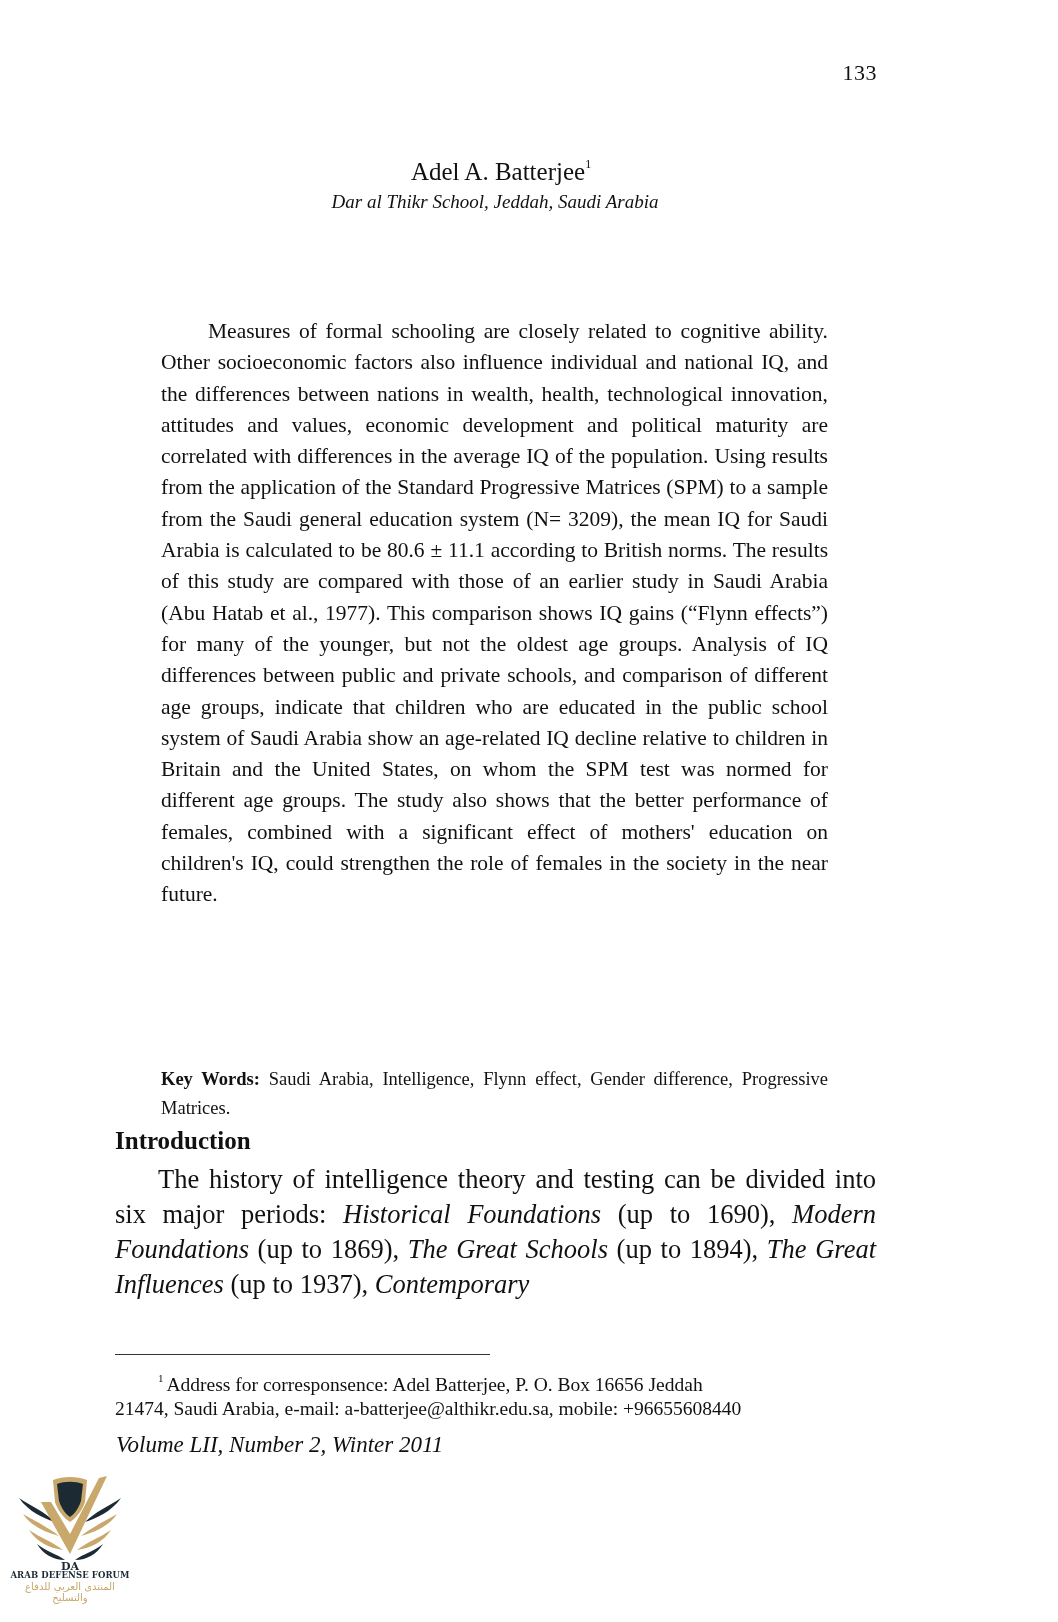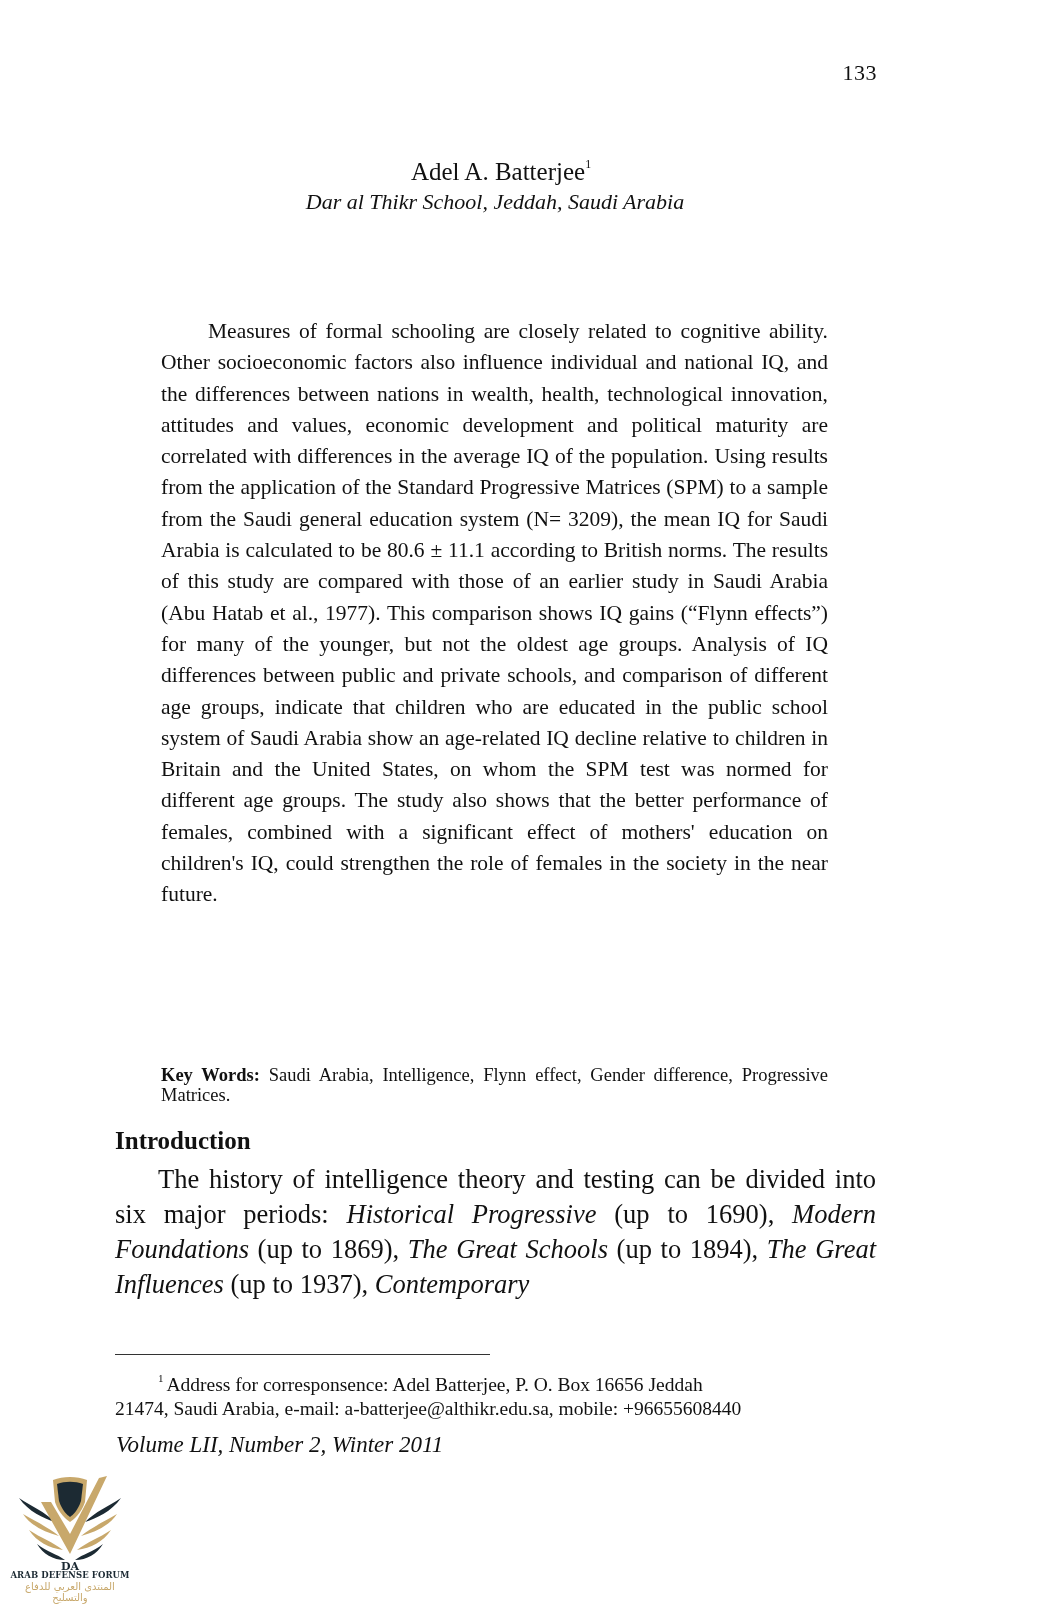--- a/index.html
+++ b/index.html
@@ -13,31 +13,31 @@
   }
   .title-block {
     position: absolute; top: 148px; left: 0; width: 990px; text-align: center;
   }
   .title {
     font-weight: bold; font-size: 29px; line-height: 36px; margin: 0;
   }
   .author { font-size: 25px; line-height: 32px; margin-top: 0; padding-left: 12px; }
   .author sup { font-size: 12px; vertical-align: 12px; }
   .affiliation {
-    font-style: italic; font-size: 22px; line-height: 28px; margin-top: 0;
+    font-style: italic; font-size: 19px; line-height: 28px; margin-top: 0;
     padding-left: 0;
   }
   .abstract {
     position: absolute; top: 316px; left: 161px; width: 667px;
     font-size: 21.5px; line-height: 31.3px; text-align: justify;
     text-indent: 47px; margin: 0;
   }
   .keywords {
     position: absolute; top: 1065px; left: 161px; width: 667px;
-    font-size: 18.5px; line-height: 20px; text-align: justify;
+    font-size: 18.5px; line-height: 29px; text-align: justify;
   }
   .keywords .kw-label { font-weight: bold; }
   .intro-heading {
     position: absolute; top: 1127px; left: 115px;
     font-weight: bold; font-size: 25px; margin: 0;
   }
   .intro-para {
     position: absolute; top: 1162px; left: 115px; width: 761px;
     font-size: 26.5px; line-height: 35px; text-align: justify;
     text-indent: 43px; margin: 0;
@@ -80,21 +80,21 @@
   <div class="author"><span>Adel A. Batterjee</span><sup>1</sup></div>
   <div class="affiliation">Dar al Thikr School, Jeddah, Saudi Arabia</div>
 </div>
 
 <p class="abstract">Measures of formal schooling are closely related to cognitive ability. Other socioeconomic factors also influence individual and national IQ, and the differences between nations in wealth, health, technological innovation, attitudes and values, economic development and political maturity are correlated with differences in the average IQ of the population. Using results from the application of the Standard Progressive Matrices (SPM)  to a sample from the Saudi general education system (N= 3209), the mean IQ for Saudi Arabia is calculated to be 80.6 ± 11.1 according to British norms. The results of this study are compared with those of an earlier study in Saudi Arabia (Abu Hatab et al., 1977). This comparison shows IQ gains (“Flynn effects”) for many of the younger, but not the oldest age groups. Analysis of IQ differences between public and private schools, and comparison of different age groups, indicate that children who are educated in the public school system of Saudi Arabia show an age-related IQ decline relative to children in Britain and the United States, on whom the SPM test was normed for different age groups. The study also shows that the better performance of females, combined with a significant effect of mothers' education on children's IQ, could strengthen the role of females in the society in the near future.</p>
 
 <div class="keywords"><span class="kw-label">Key Words:</span><span> Saudi Arabia, Intelligence, Flynn effect, Gender difference, Progressive Matrices.</span></div>
 
 <h2 class="intro-heading">Introduction</h2>
 
-<p class="intro-para"><span>The history of intelligence theory and testing can be divided into six major periods: </span><i>Historical Progressive</i><span> (up to 1690), </span><i>Modern Foundations</i><span> (up to 1869), </span><i>The Great Schools</i><span> (up to 1894), </span><i>The Great Influences</i><span> (up to 1937), </span><i>Contemporary</i></p>
+<p class="intro-para"><span>The history of intelligence theory and testing can be divided into six major periods: </span><i>Historical Foundations</i><span> (up to 1690), </span><i>Modern Foundations</i><span> (up to 1869), </span><i>The Great Schools</i><span> (up to 1894), </span><i>The Great Influences</i><span> (up to 1937), </span><i>Contemporary</i></p>
 
 <div class="footnote-rule"></div>
 
 <div class="footnote">
   <div class="fn-first"><sup>1</sup><span>Address for corresponsence: Adel Batterjee, P. O. Box 16656 Jeddah</span></div>
   <div>21474, Saudi Arabia, e-mail: a-batterjee@althikr.edu.sa, mobile: +96655608440</div>
 </div>
 
 <div class="volume">Volume LII, Number 2, Winter 2011</div>
 

